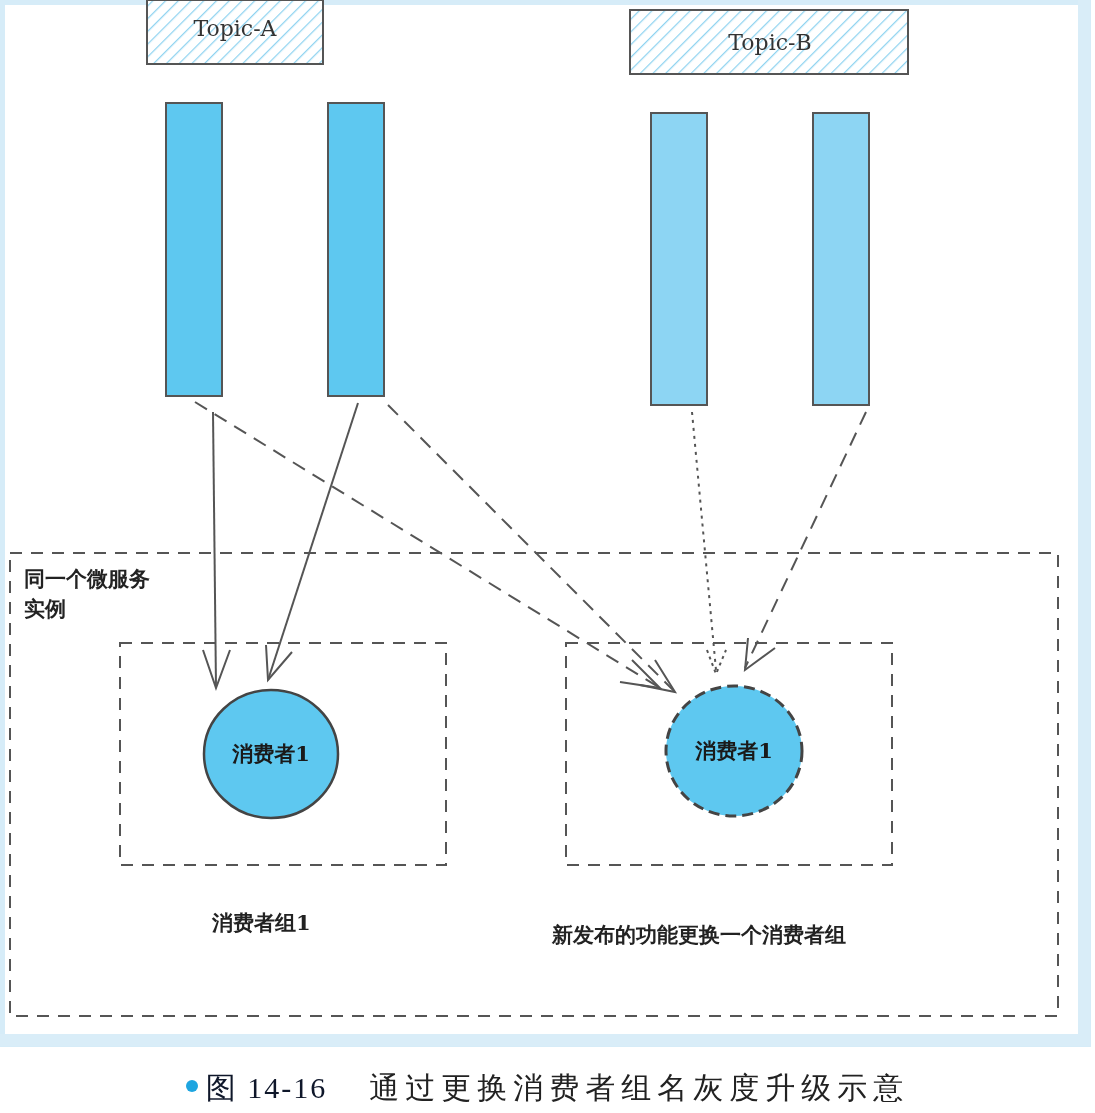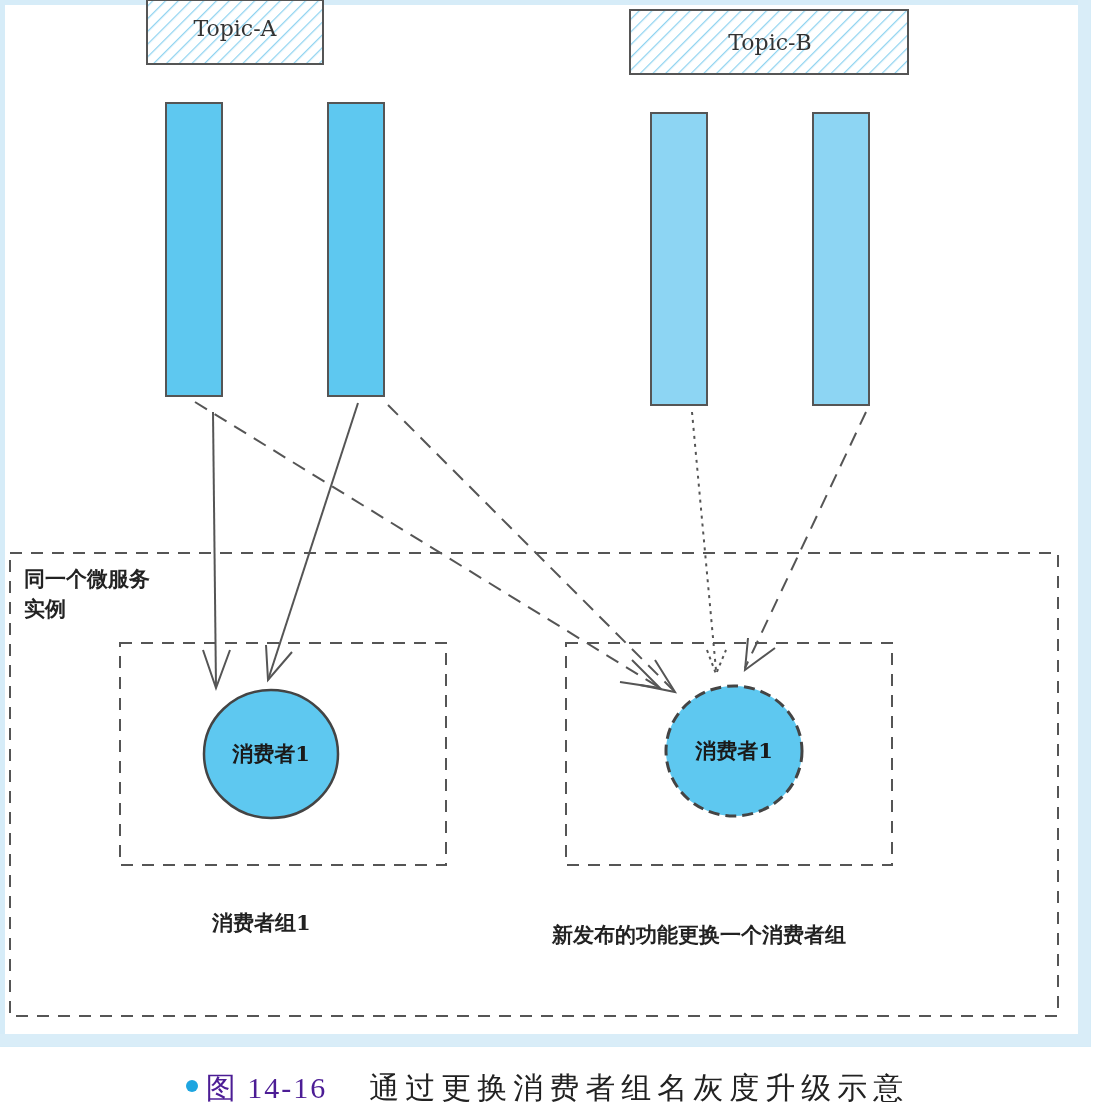--- a/index.html
+++ b/index.html
@@ -7,21 +7,21 @@
          font-family: "DejaVu Serif", "Liberation Serif", serif; }
   #frame { position: absolute; left: 0; top: 0; width: 905px; height: 1050px; }
   svg text { font-family: "DejaVu Serif", "Liberation Serif", serif; }
   .topic-label { font-size: 22px; fill: #333; }
   .cn-label { font-size: 21px; fill: #222; font-weight: bold; }
   .node-label { font-size: 21px; fill: #1a1a1a; font-weight: bold; }
   #caption { position: absolute; left: 0; top: 1068px; width: 1095px; text-align: center;
              font-size: 30px; letter-spacing: 2px; color: #222; }
   #caption .bullet { display: inline-block; width: 12px; height: 12px; border-radius: 50%;
              background: #1ea5e0; margin-right: 8px; vertical-align: middle; position: relative; top: -4px; }
-  #caption .fig-no { color: #4c1d95; font-family: "Liberation Serif", serif; margin-right: 42px; }
+  #caption .fig-no { color: #0f172a; font-family: "Liberation Serif", serif; margin-right: 42px; }
   #caption .fig-title { font-family: "DejaVu Sans", sans-serif; font-weight: normal; letter-spacing: 6px; text-align: right; }
 </style>
 </head>
 <body>
 
 <div id="frame">
 <svg width="1095" height="1050" viewBox="0 0 1095 1050">
   <defs>
     <pattern id="hatch" patternUnits="userSpaceOnUse" width="9" height="9" patternTransform="rotate(45)">
       <rect width="9" height="9" fill="#ffffff"></rect>

